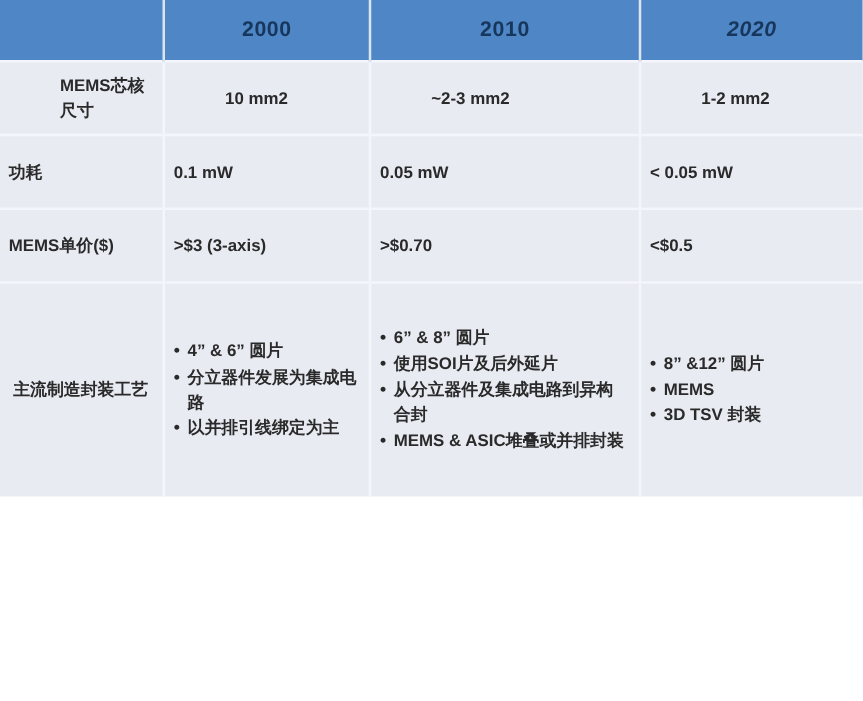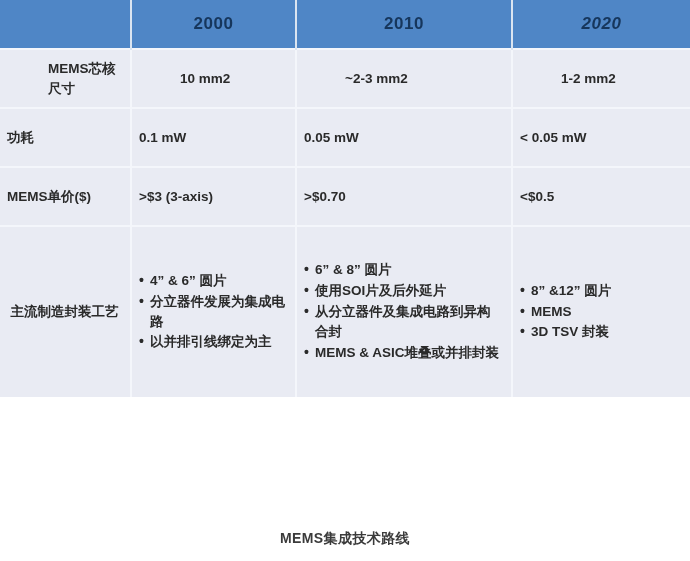--- a/index.html
+++ b/index.html
@@ -189,15 +189,14 @@
                 <li>MEMS</li>
                 <li>3D TSV 封装</li>
               </ul>
           </td>
         </tr>
 
       </tbody>
     </table>
   </div>
 
-  <div class="caption">MEMS集成技术路线</div>
 
 </div>
 
 </body></html>

